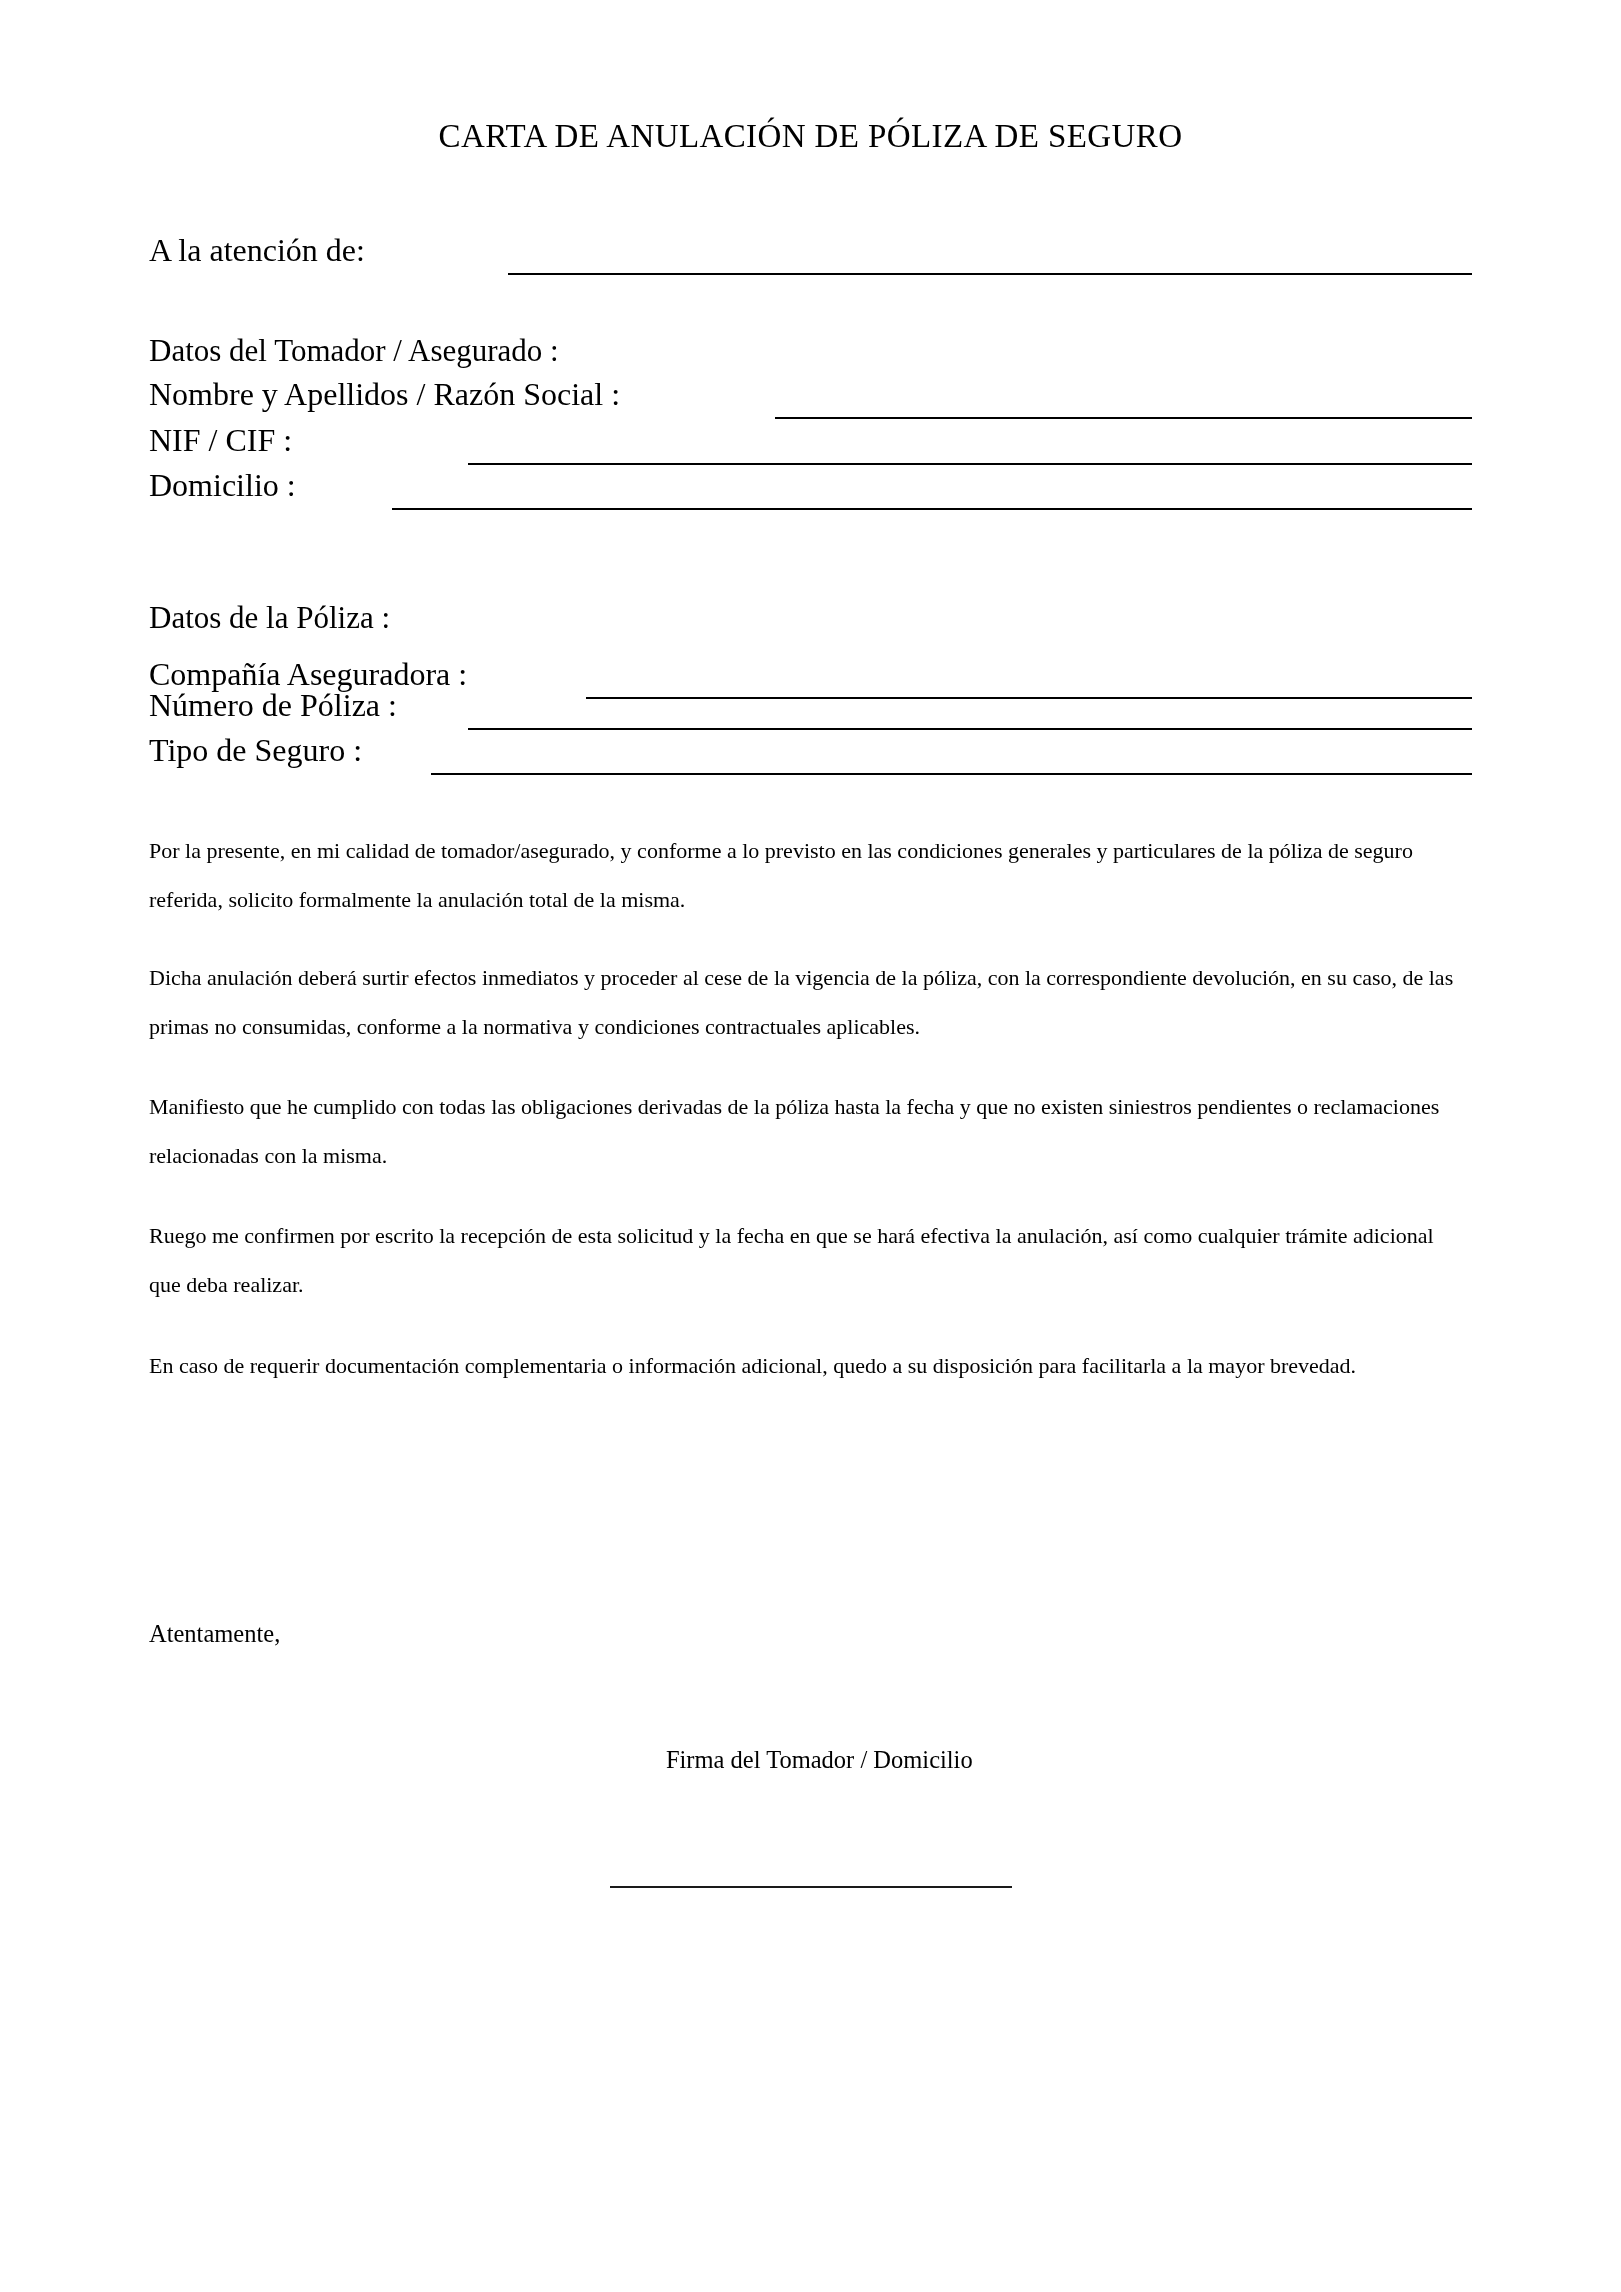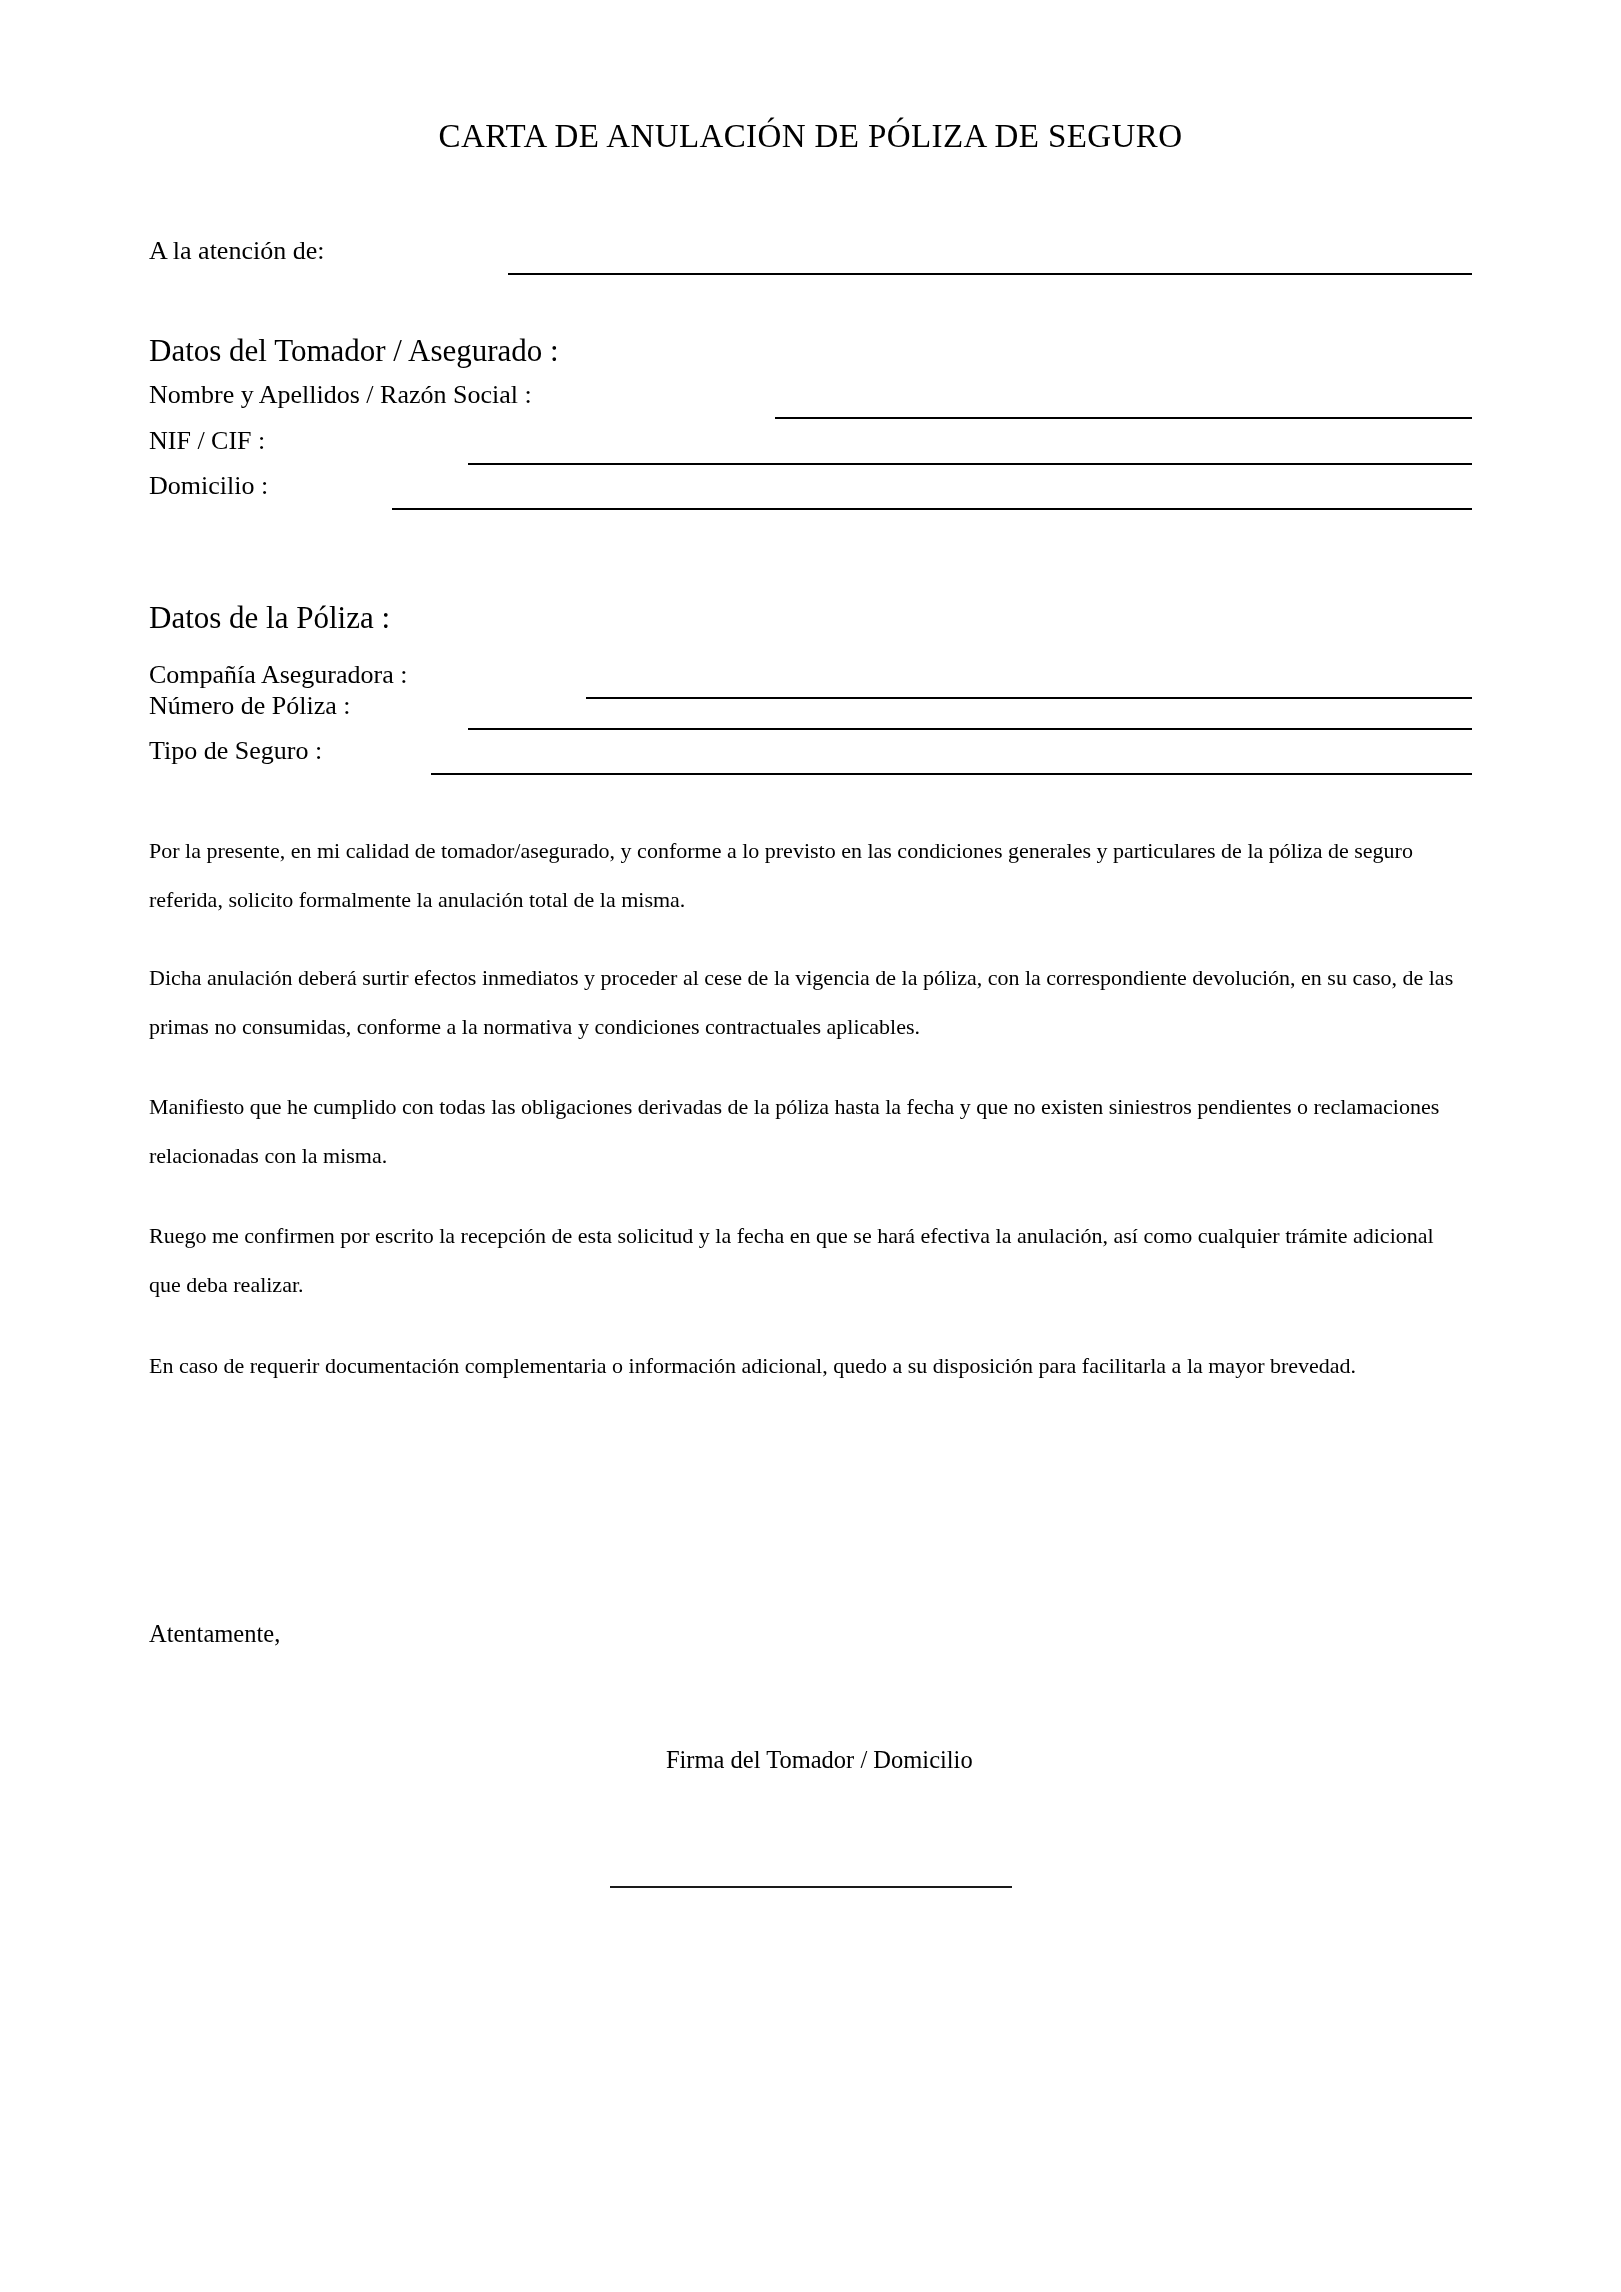--- a/index.html
+++ b/index.html
@@ -36,21 +36,21 @@
   .field-row {
     position: absolute;
     left: 149px;
     width: 1323px;
     height: 45px;
   }
   .field-label {
     position: absolute;
     left: 0;
     top: 0;
-    font-size: 26px;
+    font-size: 32px;
     line-height: 33px;
     white-space: nowrap;
   }
   .field-rule {
     position: absolute;
     bottom: 3.9px;
     right: 0;
     height: 0;
     border-bottom: 2.9px solid #000000;
   }

